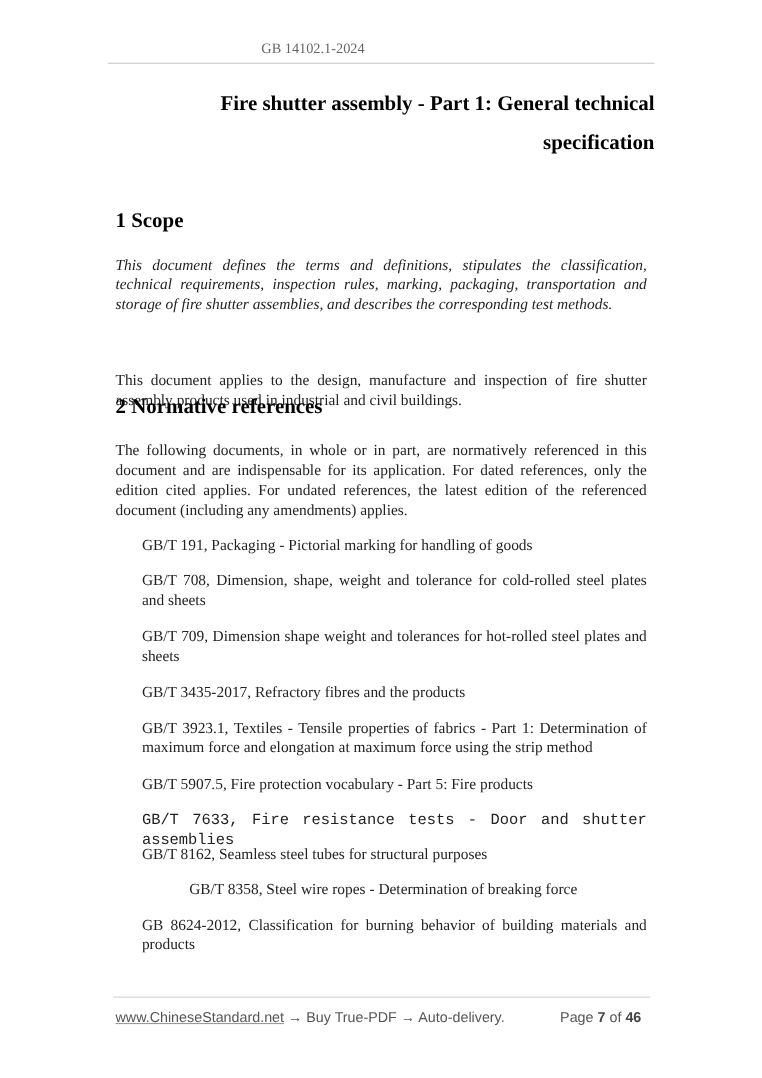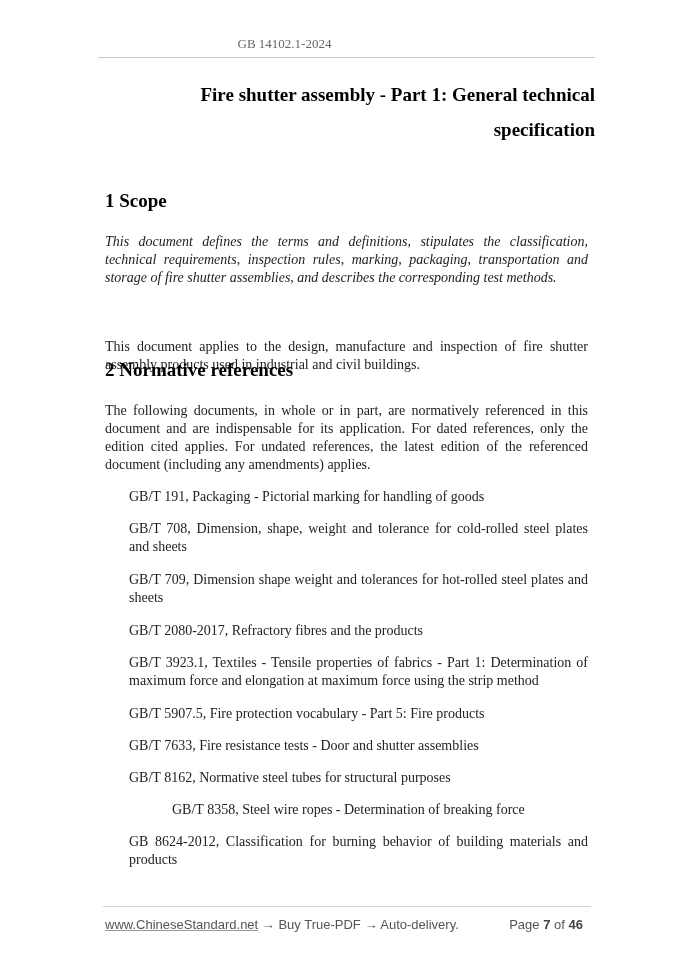--- a/index.html
+++ b/index.html
@@ -30,25 +30,25 @@
 <div class="h1" style="top:190px;">1 Scope</div>
 <div class="para" style="top:233px;font-style:italic;">This document defines the terms and definitions, stipulates the classification, technical requirements, inspection rules, marking, packaging, transportation and storage of fire shutter assemblies, and describes the corresponding test methods.</div>
 <div class="para" style="top:302px;margin-top:36px;">This document applies to the design, manufacture and inspection of fire shutter assembly products used in industrial and civil buildings.</div>
 
 <div class="h1" style="top:359px;">2 Normative references</div>
 <div class="para" style="top:402px;">The following documents, in whole or in part, are normatively referenced in this document and are indispensable for its application. For dated references, only the edition cited applies. For undated references, the latest edition of the referenced document (including any amendments) applies.</div>
 
 <div class="ref" style="top:488px;">GB/T 191, Packaging - Pictorial marking for handling of goods</div>
 <div class="ref" style="top:520px;">GB/T 708, Dimension, shape, weight and tolerance for cold-rolled steel plates and sheets</div>
 <div class="ref" style="top:571px;">GB/T 709, Dimension shape weight and tolerances for hot-rolled steel plates and sheets</div>
-<div class="ref" style="top:622px;">GB/T 2080-2017, Refractory fibres and the products</div>
+<div class="ref" style="top:622px;">GB/T 3435-2017, Refractory fibres and the products</div>
 <div class="ref" style="top:654px;">GB/T 3923.1, Textiles - Tensile properties of fabrics - Part 1: Determination of maximum force and elongation at maximum force using the strip method</div>
 <div class="ref" style="top:705px;">GB/T 5907.5, Fire protection vocabulary - Part 5: Fire products</div>
-<div class="ref" style="top:737px;">GB/T 7633, Fire resistance tests - Door and shutter assemblies</div>
-<div class="ref" style="top:769px;">GB/T 8162, Normative steel tubes for structural purposes</div>
+<div class="ref" style="top:737px;font-family:Liberation Mono, monospace;">GB/T 7633, Fire resistance tests - Door and shutter assemblies</div>
+<div class="ref" style="top:769px;">GB/T 8162, Seamless steel tubes for structural purposes</div>
 <div class="ref" style="top:801px;margin-left:43px;">GB/T 8358, Steel wire ropes - Determination of breaking force</div>
 <div class="ref" style="top:833px;">GB 8624-2012, Classification for burning behavior of building materials and products</div>
 
 <div class="footer-rule"></div>
 <div class="footer">
   <a>www.ChineseStandard.net</a><span> → Buy True-PDF → Auto-delivery.</span>
   <span class="pager">
     <span>Page</span>
     <b>7</b>
     <span>of</span>

